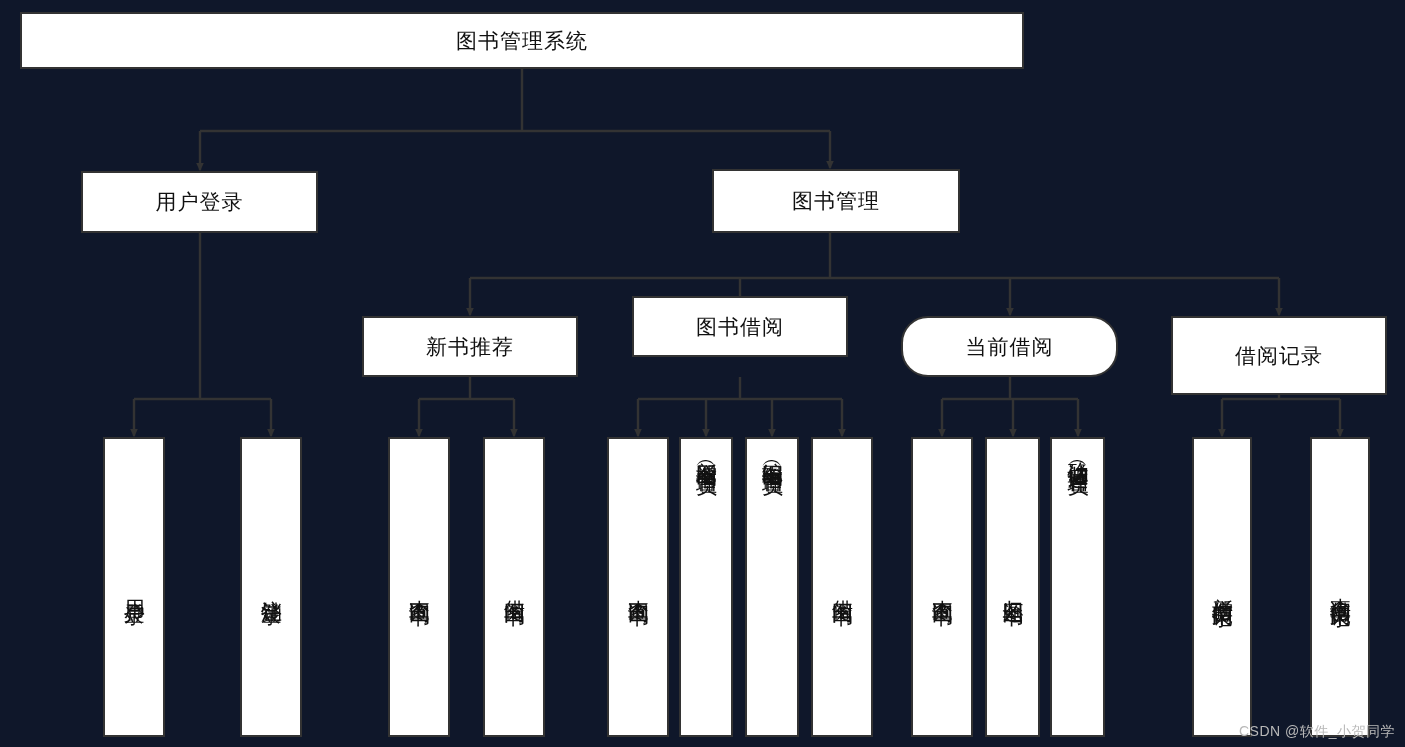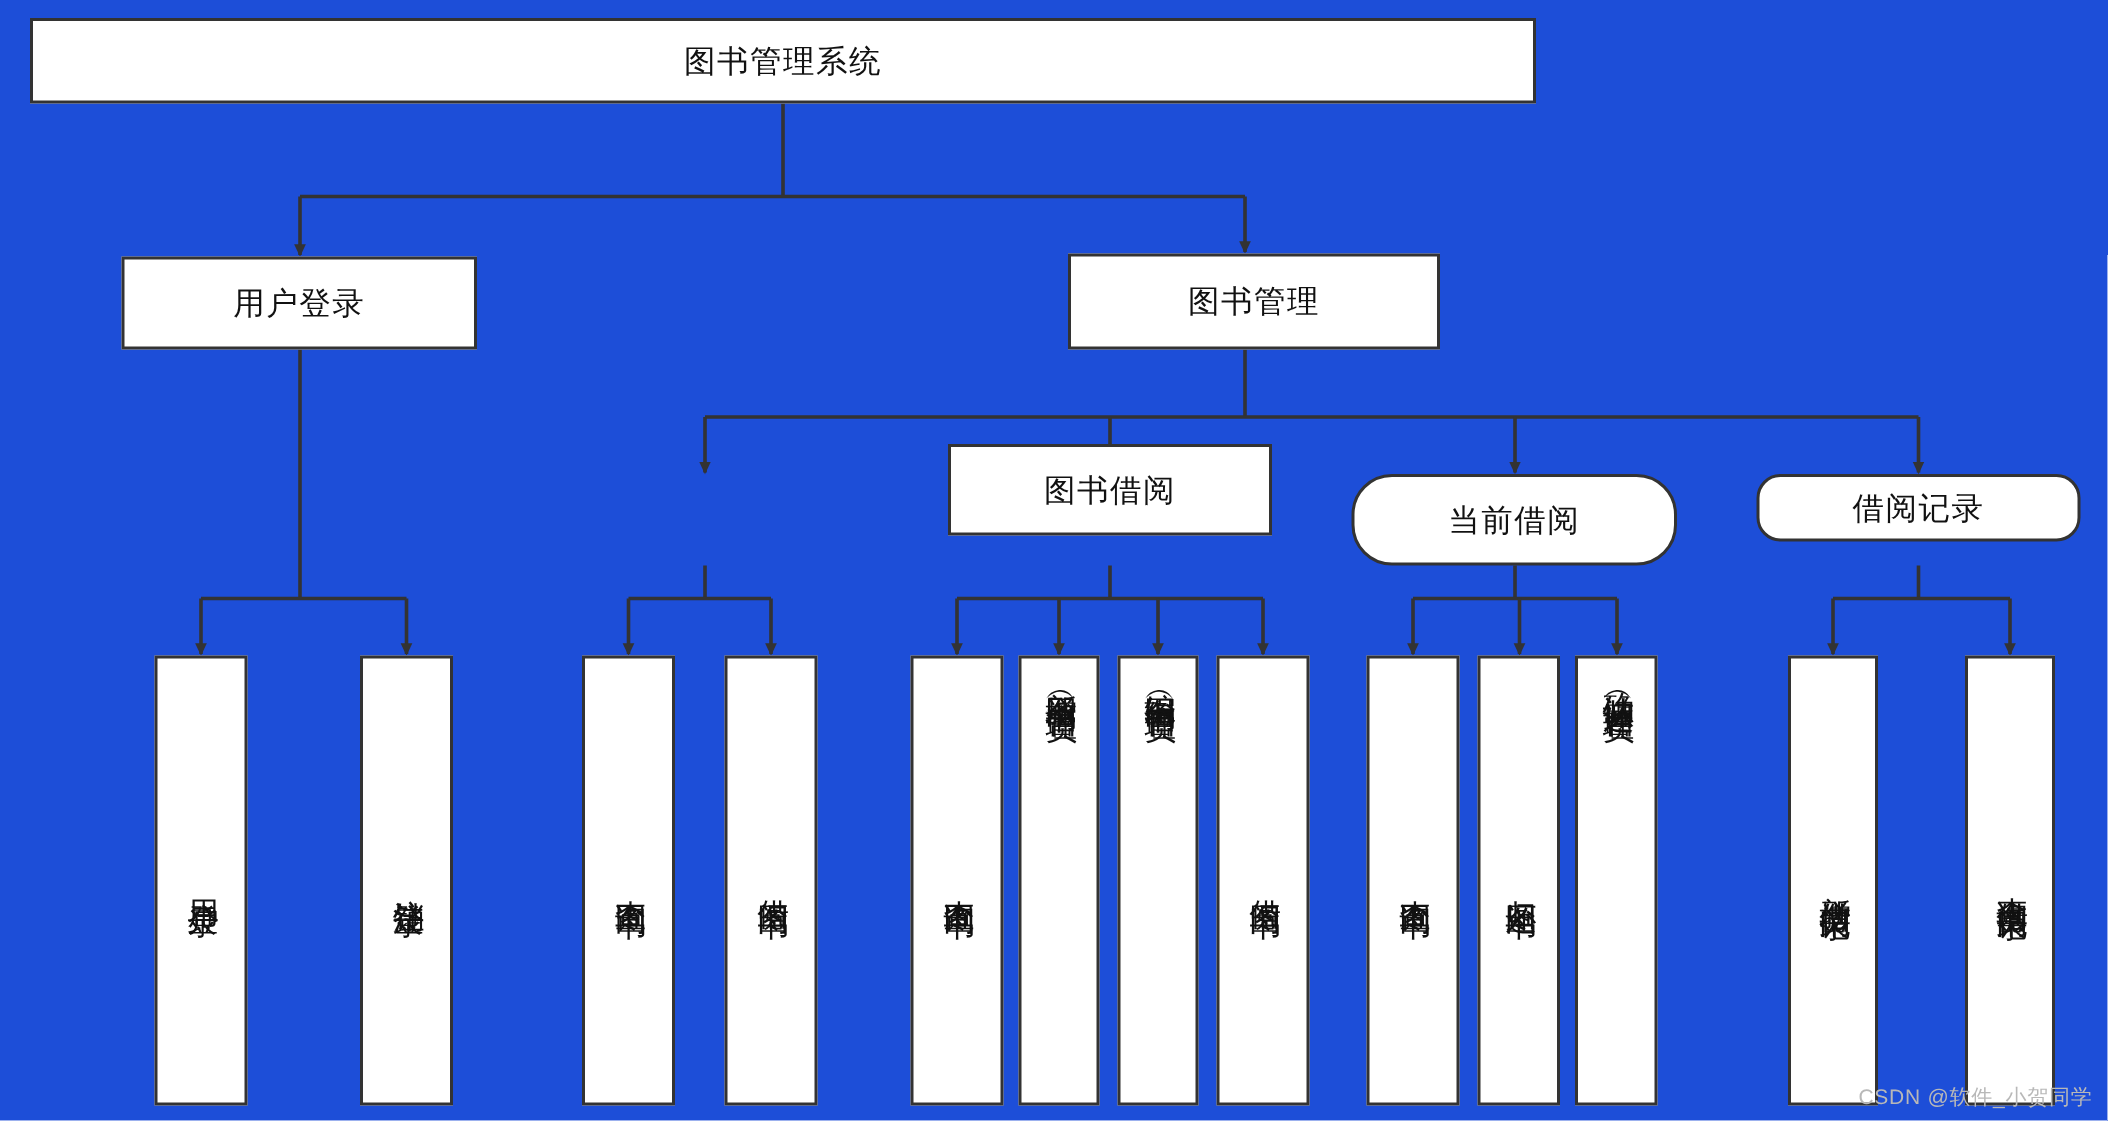--- a/index.html
+++ b/index.html
@@ -7,21 +7,21 @@
     padding: 0;
     background: #ffffff;
   }
   body {
     font-family: "Liberation Sans", "DejaVu Sans", sans-serif;
   }
   #diagram-root {
     position: relative;
     width: 1405px;
     height: 747px;
-    background: #1d4ed8;
+    background: #0f172a;
     overflow: hidden;
   }
   svg.connectors {
     position: absolute;
     left: 0;
     top: 0;
     width: 1405px;
     height: 747px;
     pointer-events: none;
   }
@@ -118,27 +118,30 @@
     <span>图书管理系统</span>
   </div>
 
   <div class="node horiz" style="left: 81px; top: 171px; width: 237px; height: 62px;">
     <span>用户登录</span>
   </div>
   <div class="node horiz" style="left: 712px; top: 169px; width: 248px; height: 64px; text-align: right;">
     <span>图书管理</span>
   </div>
 
+  <div class="node horiz" style="left: 362px; top: 316px; width: 216px; height: 61px;">
+    <span>新书推荐</span>
+  </div>
   <div class="node horiz" style="left: 632px; top: 296px; width: 216px; height: 61px;">
     <span>图书借阅</span>
   </div>
   <div class="node horiz" style="left: 901px; top: 316px; width: 217px; height: 61px; border-radius: 27px;">
     <span>当前借阅</span>
   </div>
-  <div class="node horiz" style="left: 1171px; top: 316px; width: 216px; height: 45px; border-radius: 16px;">
+  <div class="node horiz" style="left: 1171px; top: 316px; width: 216px; height: 79px;">
     <span>借阅记录</span>
   </div>
 
   <div class="node vert centered" style="left: 103px; top: 437px; width: 62px; height: 300px;">
     <span class="vlabel">用户登录</span>
   </div>
   <div class="node vert centered" style="left: 240px; top: 437px; width: 62px; height: 300px;">
     <span class="vlabel">注销登录</span>
   </div>
 

